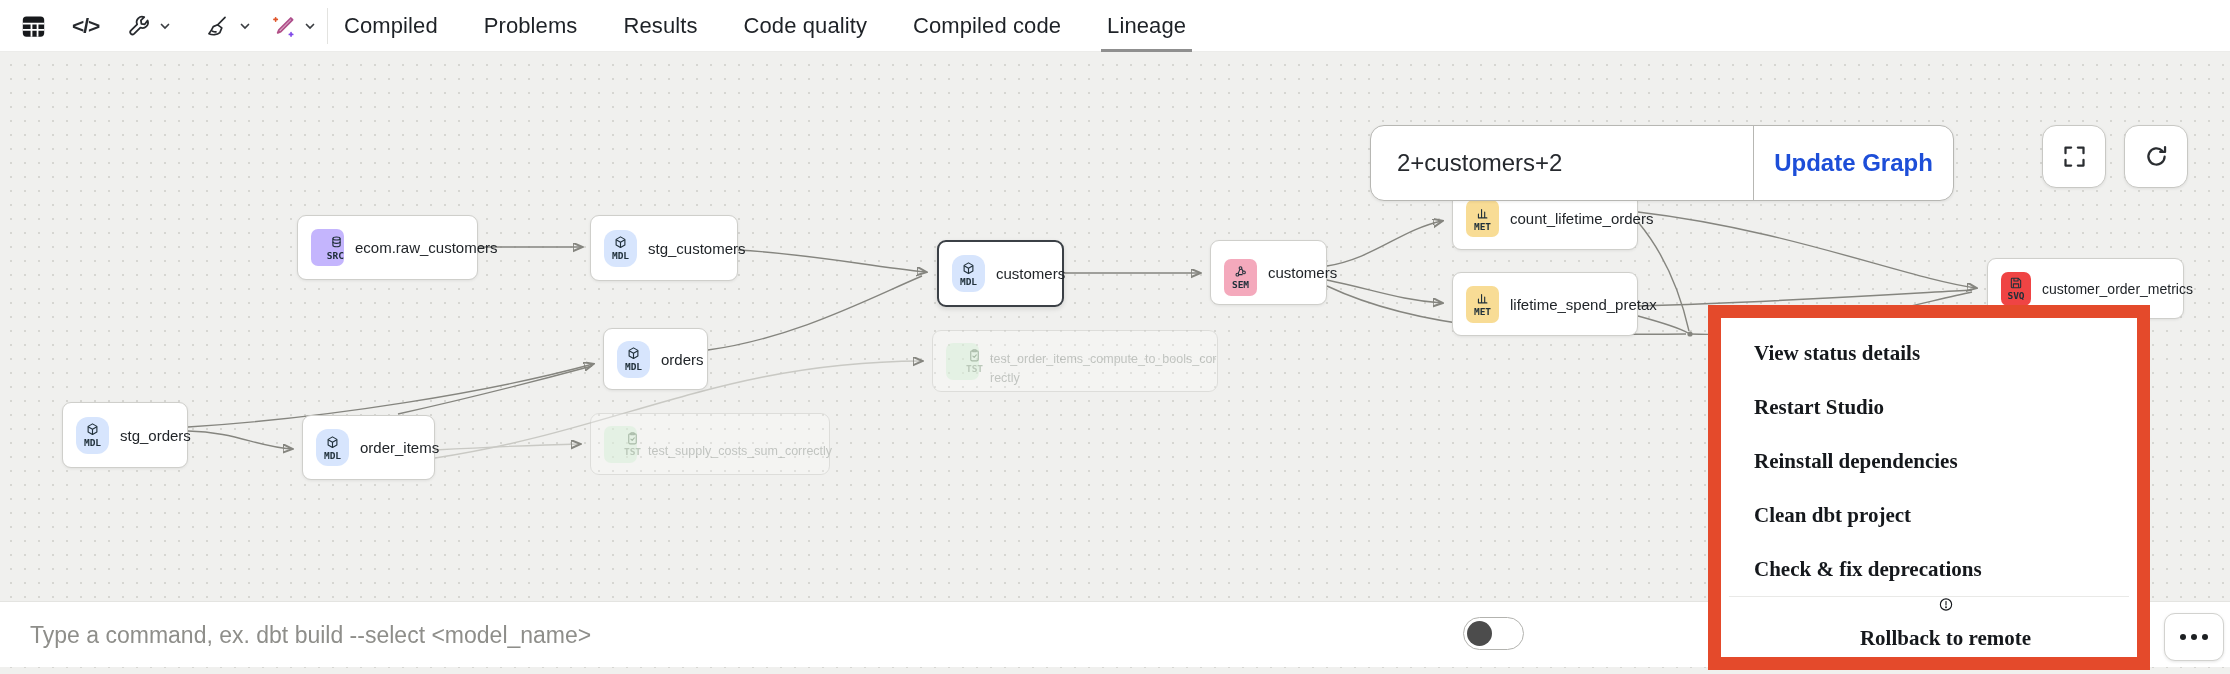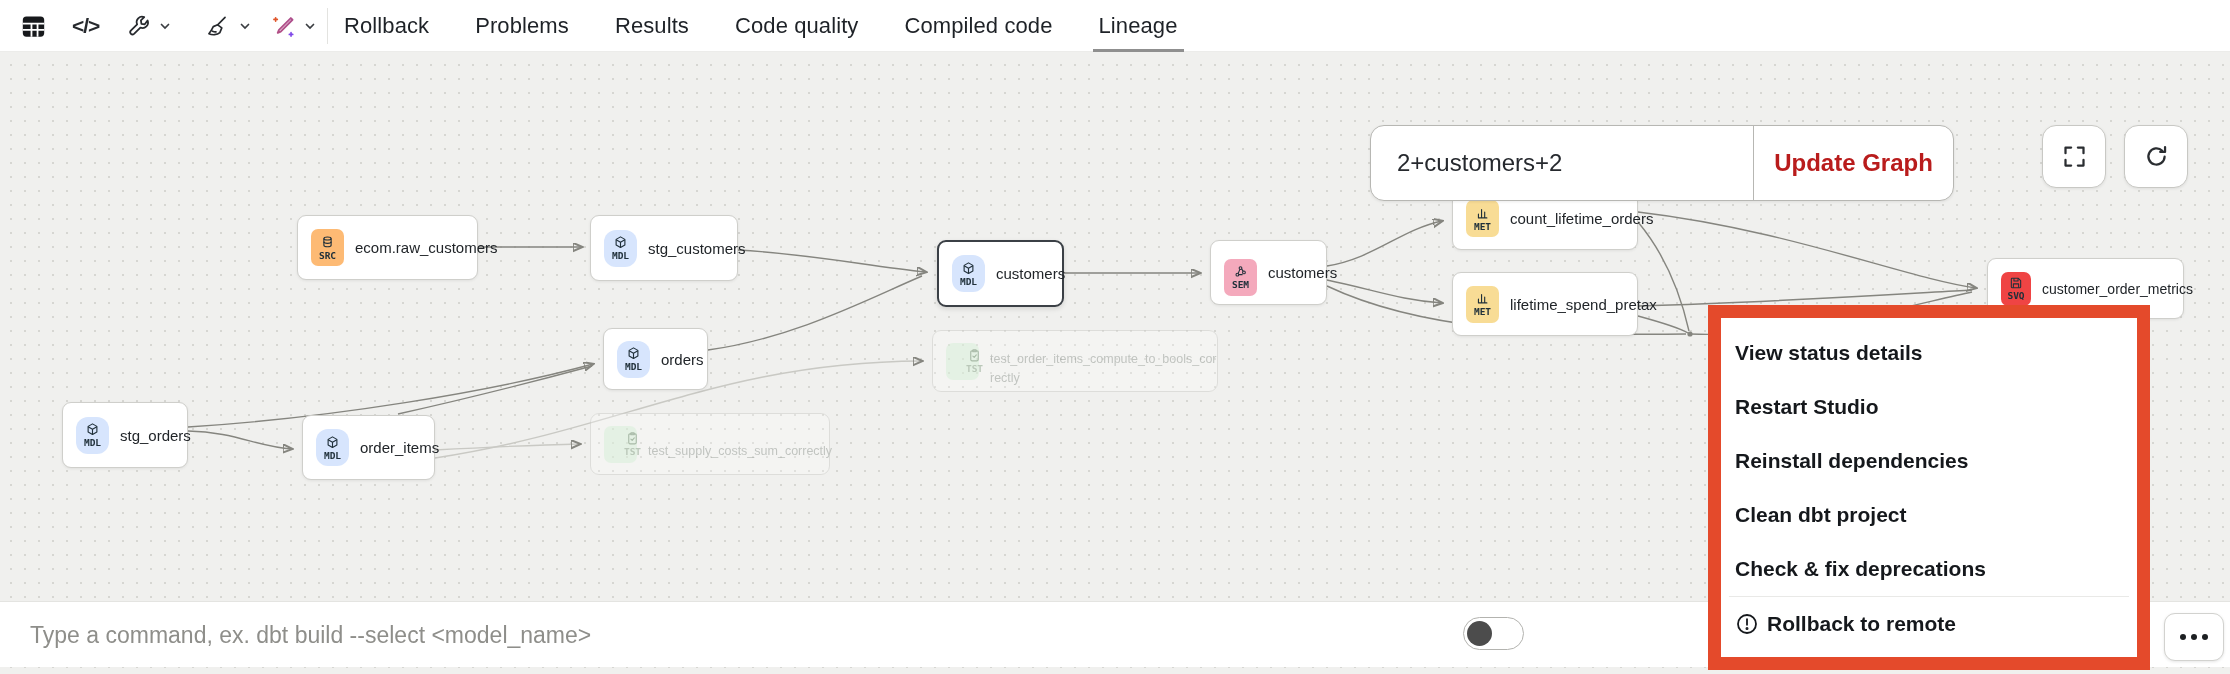--- a/index.html
+++ b/index.html
@@ -29,50 +29,50 @@
   .node { position:absolute; display:flex; align-items:center; gap:11px; padding-left:13px;
           background:#fff; border:1px solid #cfcfcb; border-radius:9px; z-index:2;
           box-shadow:0 1px 3px rgba(0,0,0,.07); cursor:pointer; }
   .node.selected { border:2px solid #3b4046; box-shadow:0 2px 5px rgba(0,0,0,.12); }
   .node.faded { opacity:.55; background:rgba(255,255,255,.45); box-shadow:none; border-color:#dddddl; }
   .badge { width:33px; height:37px; border-radius:7px; display:flex; flex-direction:column;
            align-items:center; justify-content:center; gap:1px; flex:none; }
   .badge svg { display:block; }
   .btxt { font-family:"DejaVu Sans Mono", monospace; font-size:9.5px; font-weight:bold; color:#20303a; line-height:1; }
   .mdl .badge { background:#d7e5fd;border-radius:12px; }
-  .src .badge { background:#fdba74; }
+  .src .badge { background:#c4b5fd;align-items:flex-end; }
   .sem .badge { background:#f4a9bc;margin-top:9px; }
   .met .badge { background:#f8dc95; }
   .tst .badge { background:#dcf3dc;padding-left:24px; }
   .svq .badge { background:#ef4444; }
   .nlabel { font-size:15px; color:#212529; white-space:nowrap; }
   .node.faded .nlabel { color:#9ba19b; font-size:12.5px; white-space:normal; word-break:break-all; line-height:1.55;margin-top:16px; }
   .node.faded .btxt { color:#8fa88f; }
 
   
   .selectorbox { position:absolute; left:1370px; top:125px; width:584px; height:76px; background:#fff;
                  border:1.5px solid #b7b7b3; border-radius:14px; display:flex; z-index:3;
                  box-shadow:0 1px 3px rgba(0,0,0,.08); }
   .selector-input { flex:none; width:383px; display:flex; align-items:center; padding-left:26px;
                  font-size:24px; color:#26292e; border-right:1.5px solid #b7b7b3; cursor:text; }
   .update-btn { flex:1; display:flex; align-items:center; justify-content:center; font-size:24px;
-                 font-weight:bold; color:#b91c1c; cursor:pointer; border-radius:0 13px 13px 0; }
+                 font-weight:bold; color:#1d4ed8; cursor:pointer; border-radius:0 13px 13px 0; }
   .sq-btn { position:absolute; width:64px; height:63px; top:125px; background:#fff; border:1.5px solid #c8c8c4;
             border-radius:14px; display:flex; align-items:center; justify-content:center; z-index:3;
             box-shadow:0 1px 3px rgba(0,0,0,.08); cursor:pointer; }
   .sq-btn.fs { left:2042px; } .sq-btn.rf { left:2124px; }
 
   
   .ctxmenu { position:absolute; left:1708px; top:305px; width:442px; height:365px;
              border:13px solid #e44a2b; background:#fff; z-index:5; display:flex; flex-direction:column;
              padding:8px 0 4px 0; }
-  .mi { height:54px; display:flex; align-items:center; padding-left:14px; font-size:21px; font-weight:600;
-        color:#15181c; cursor:pointer; white-space:nowrap; }
+  .mi { height:54px; display:flex; align-items:center; padding-left:33px; font-size:21px; font-weight:600;
+        color:#15181c; cursor:pointer; white-space:nowrap;font-family:Liberation Serif, serif; }
   .mi-div { height:1px; background:#e9e9e7; margin:0 8px; }
-  .mi.footer { gap:8px; }
+  .mi.footer { gap:14px;flex-direction:column; }
 
   
   .bottombar { position:absolute; left:0; top:601px; width:2230px; height:66px; background:#fff;
                border-top:1px solid #e4e4e1; z-index:4; }
   .cmd-input { position:absolute; left:30px; top:10px; width:1340px; height:46px; border:none; outline:none;
                font-size:23px; color:#33363a; background:transparent; font-family:"Liberation Sans",sans-serif; }
   .cmd-input::placeholder { color:#8e8e8a; }
   .toggle { position:absolute; left:1463px; top:15px; width:61px; height:33px; border-radius:17px;
             background:#fff; border:1.5px solid #b3b3af; cursor:pointer; }
   .knob { position:absolute; left:3px; top:2.5px; width:25px; height:25px; border-radius:50%; background:#4c4c4c; }
@@ -134,21 +134,21 @@
         <path d="M18.7 17.5v3M17.2 19h3" stroke="#8049e8" stroke-width="1.5" stroke-linecap="round"></path>
       </svg>
     </span>
     <span class="tb-icon" style="left:303px">
       <svg width="14" height="14" viewBox="0 0 14 14" fill="none" stroke="#3a3d41" stroke-width="1.7" stroke-linecap="round">
           <path d="M3.5 5.5l3.5 3.5 3.5-3.5"></path>
         </svg>
     </span>
     <span class="tb-divider"></span>
     <div class="tabs">
-      <span class="tab">Rollback</span>
+      <span class="tab">Compiled</span>
       <span class="tab">Problems</span>
       <span class="tab">Results</span>
       <span class="tab">Code quality</span>
       <span class="tab">Compiled code</span>
       <span class="tab active">Lineage</span>
     </div>
   </div>
 
   <div class="canvas"></div>
 

